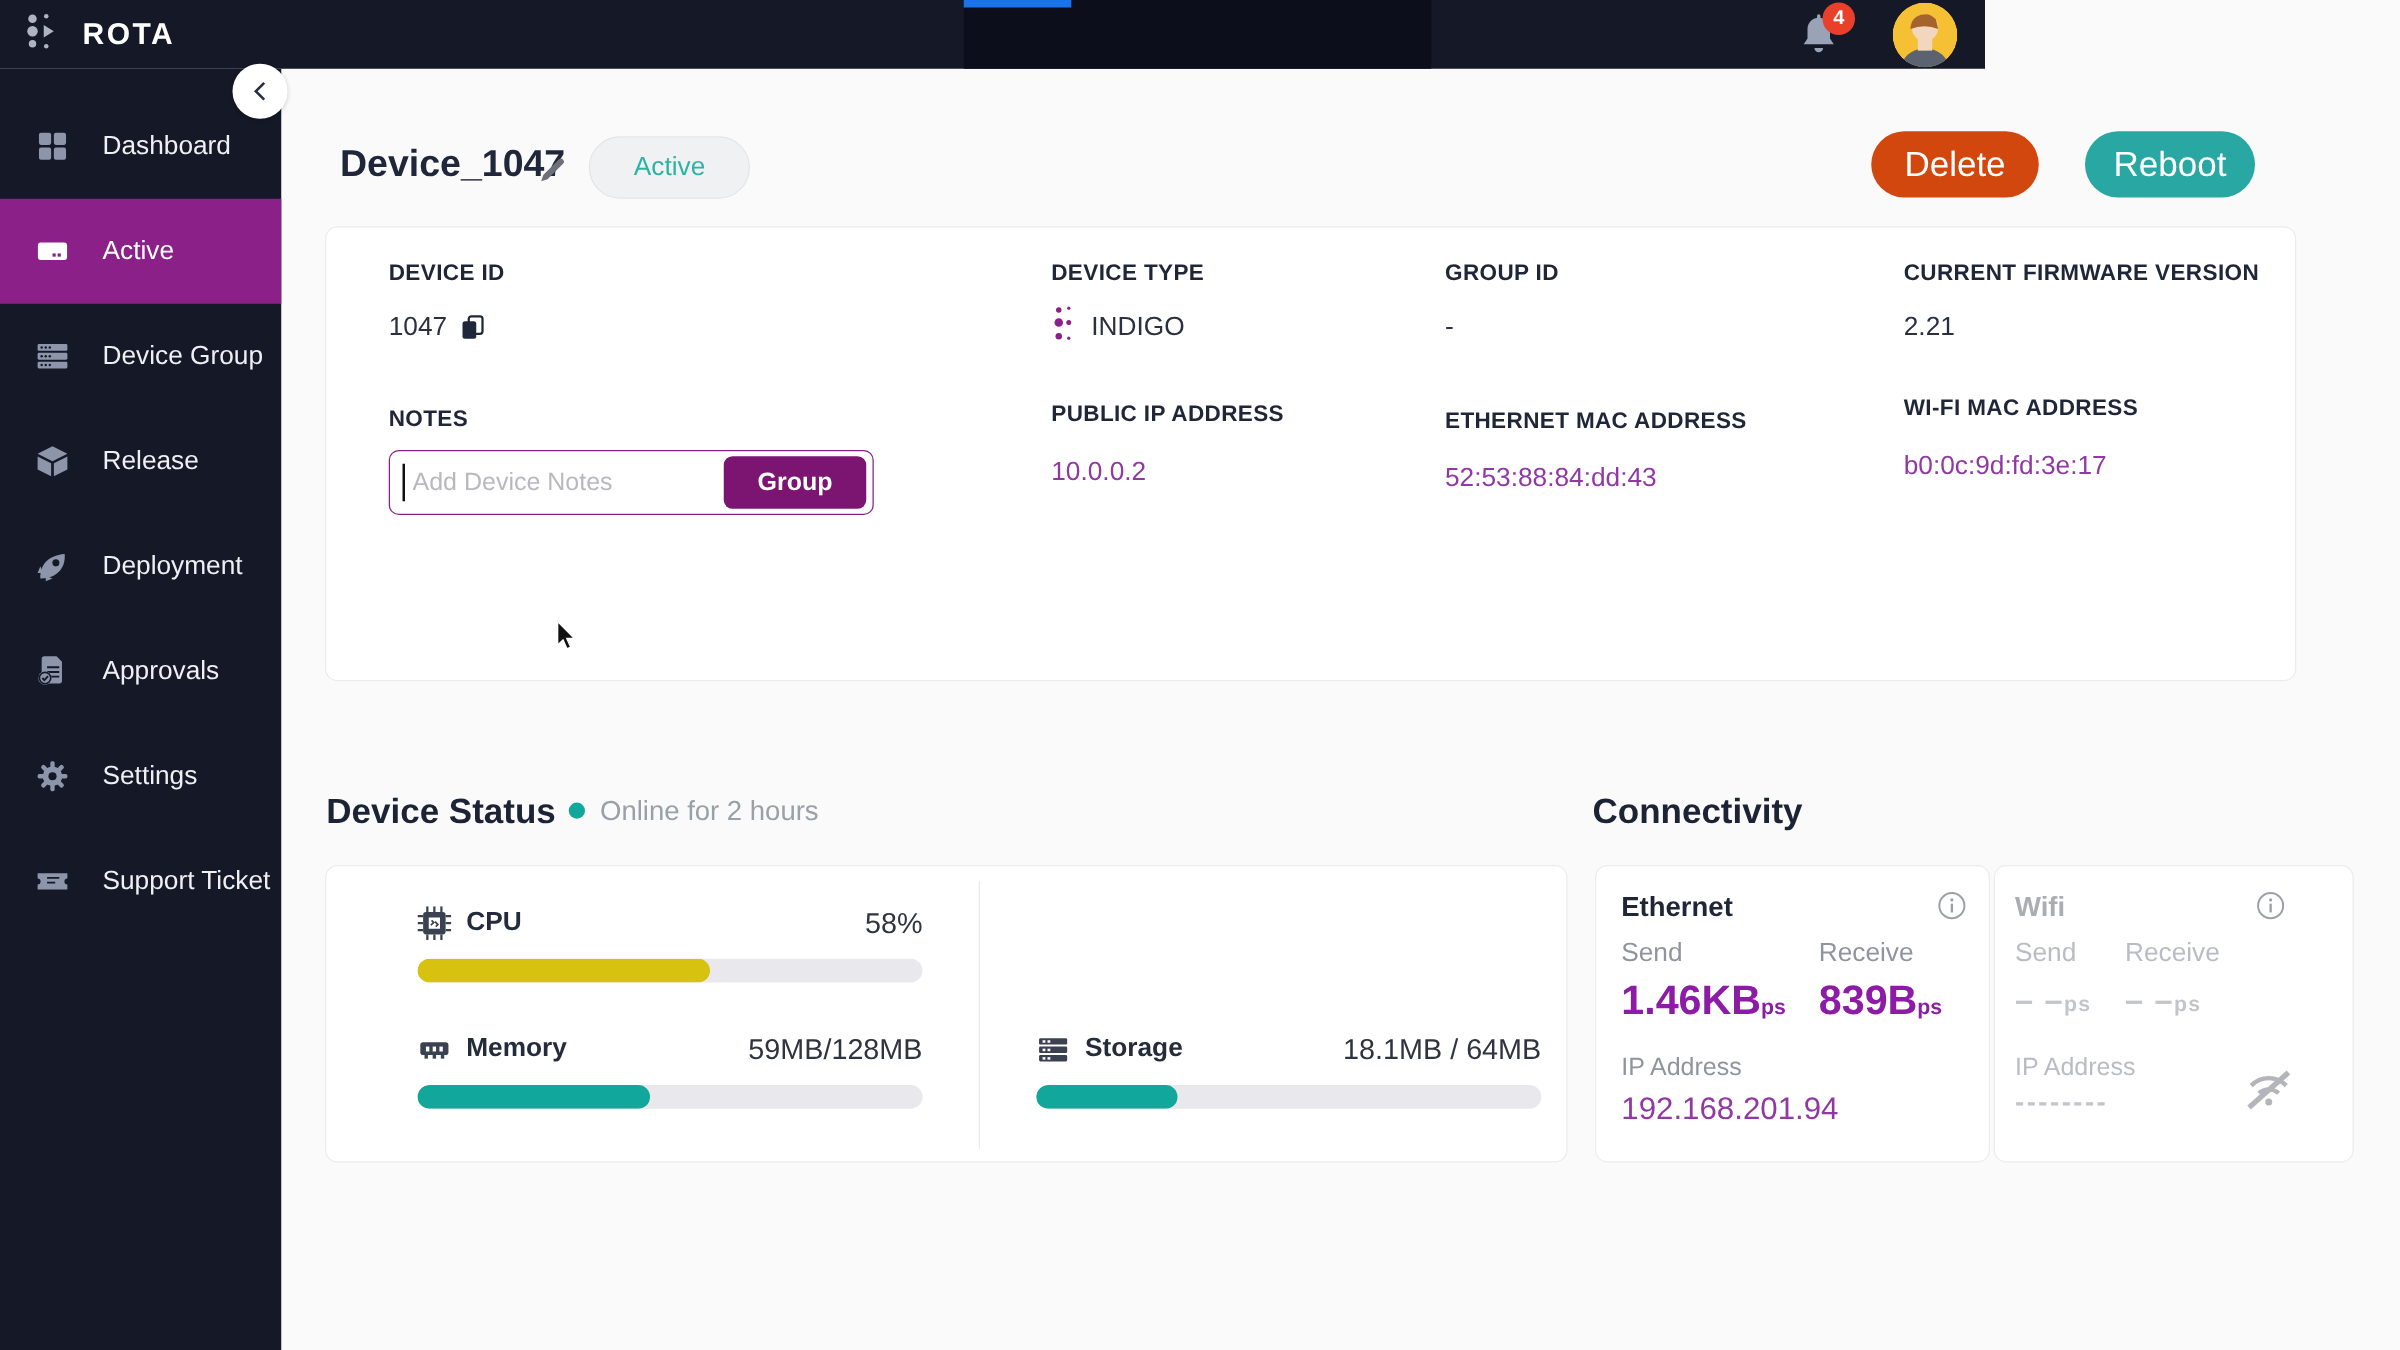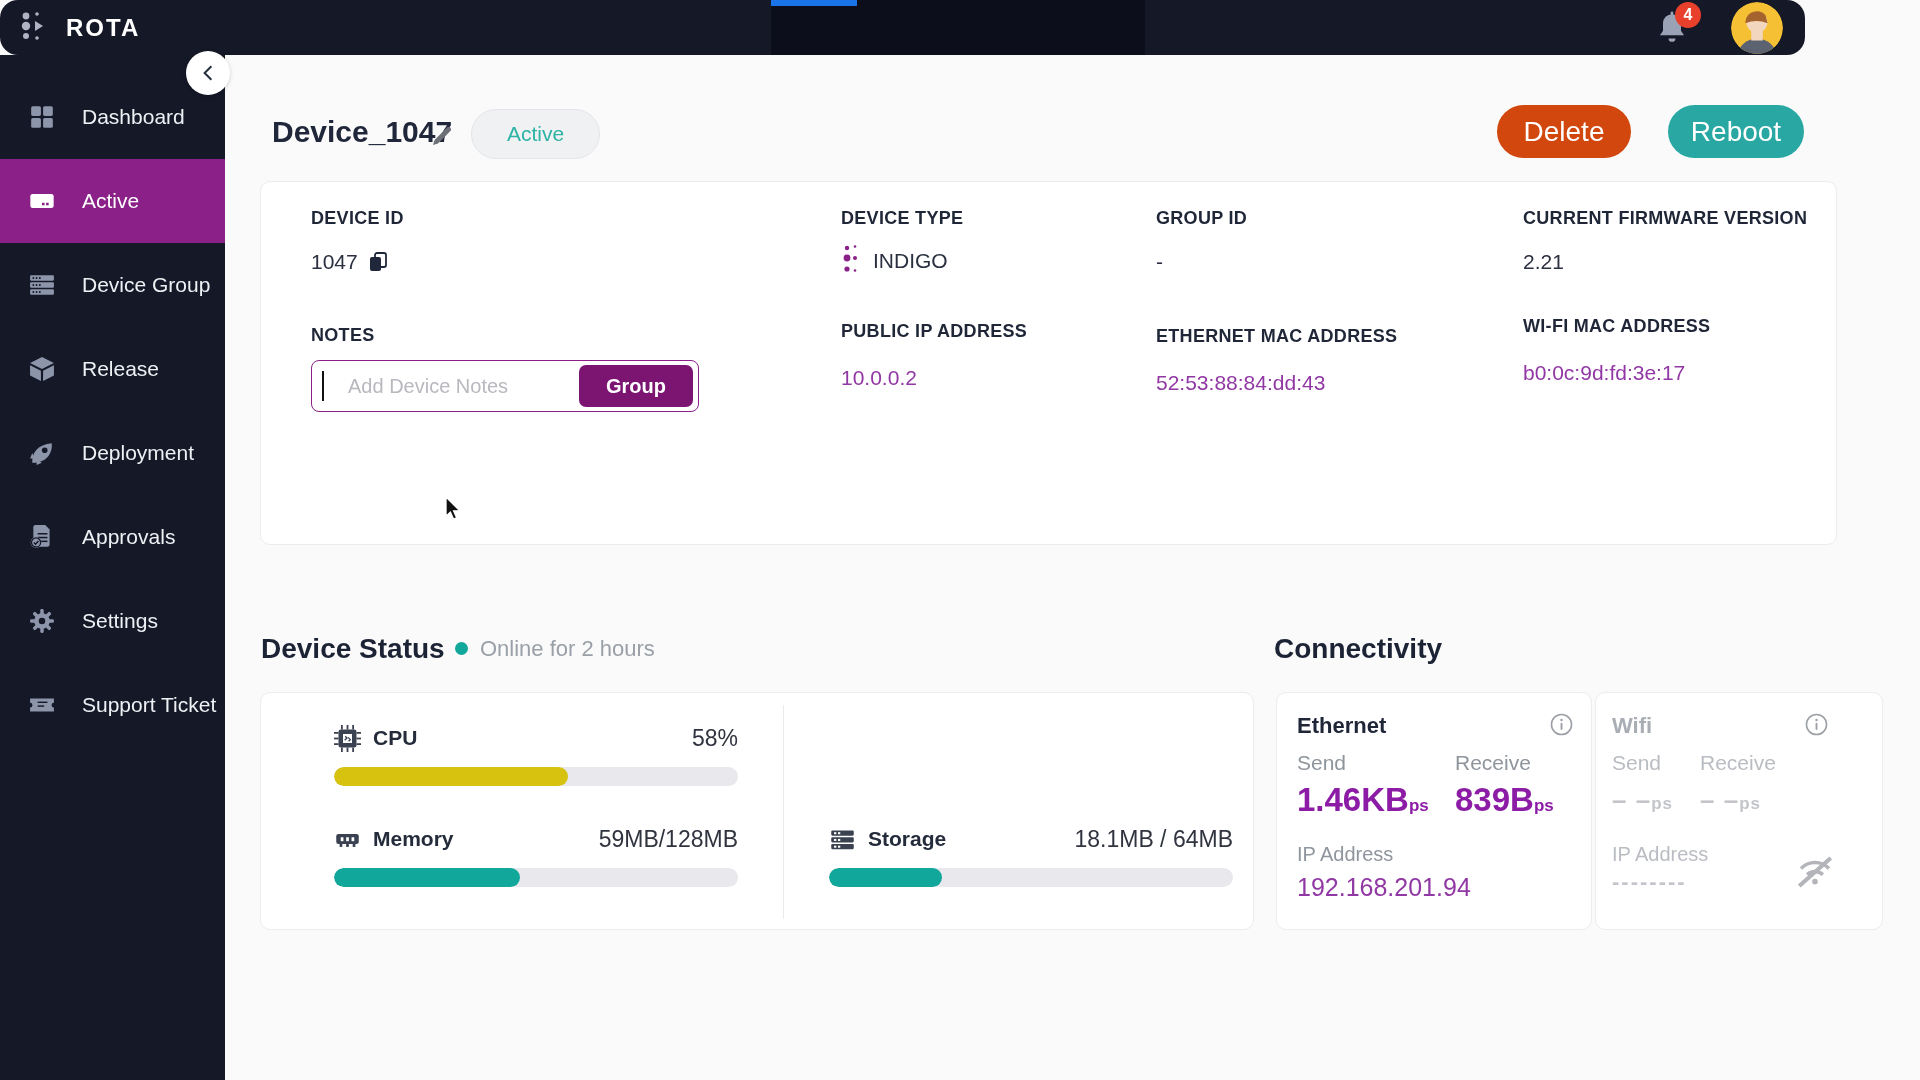--- a/index.html
+++ b/index.html
@@ -1,20 +1,20 @@
 <!DOCTYPE html>
 <html><head>
 <meta charset="utf-8">
 <style>
   * { margin:0; padding:0; box-sizing:border-box; }
   html,body { width:1920px; height:1080px; overflow:hidden; }
   body { font-family:"Liberation Sans","DejaVu Sans",sans-serif; background:#fafafa; position:relative; }
 
   
-  .topbar { position:absolute; left:0; top:0; width:1805px; height:55px; background:#141827; z-index:5;border-radius:18px; }
+  .topbar { position:absolute; left:0; top:0; width:1588px; height:55px; background:#141827; z-index:5; }
   .topbar .notch { position:absolute; left:771px; top:0; width:374px; height:55px; background:#0c0f1b; }
   .topbar .loadbar { position:absolute; left:771px; top:0; width:86px; height:6px; background:#1a73e8; }
   .brand { position:absolute; left:18px; top:0; height:55px; display:flex; align-items:center; gap:14px; }
   .brand-name { color:#ffffff; font-size:24px; font-weight:700; letter-spacing:2px; }
   .topbar-right { position:absolute; right:22px; top:0; height:55px; display:flex; align-items:center; gap:42px; }
   .bell-wrap { position:relative; width:34px; height:36px; cursor:pointer; }
   .badge { position:absolute; right:-12px; top:-8px; min-width:26px; height:26px; border-radius:13px; background:#e8402a; color:#fff; font-size:16px; font-weight:700; display:flex; align-items:center; justify-content:center; }
   .avatar { width:52px; height:52px; border-radius:50%; overflow:hidden; cursor:pointer; }
 
   
@@ -40,21 +40,21 @@
   .card { background:#ffffff; border:1px solid #ececee; border-radius:10px; position:absolute; }
   .info-card { left:35px; top:126px; width:1577px; height:364px; }
   .fld { position:absolute; }
   .fld-label { font-size:18px; font-weight:700; color:#1f2637; letter-spacing:.3px; }
   .fld-value { font-size:21px; color:#2b3040; }
   .fld-value.purple { color:#9138a4; }
   .val-row { display:flex; align-items:center; gap:10px; }
   .copy-icon { width:20px; height:22px; color:#20273a; cursor:pointer; }
   .notes-box { position:absolute; left:50px; top:178px; width:388px; height:52px; border:1.6px solid #8a2086; border-radius:8px; background:#fff; display:flex; align-items:center; }
   .caret { width:2px; height:30px; background:#111; margin-left:10px; }
-  .notes-input { flex:1; border:none; outline:none; font-size:20px; font-family:inherit; color:#333; padding:0 6px; background:transparent; min-width:0;margin-left:18px; }
+  .notes-input { flex:1; border:none; outline:none; font-size:20px; font-family:inherit; color:#333; padding:0 6px; background:transparent; min-width:0; }
   .notes-input::placeholder { color:#b8b8bf; }
   .done-btn { margin-right:5px; height:42px; padding:0 27px; background:#7c1472; border:none; border-radius:7px; color:#fff; font-size:20px; font-weight:700; font-family:inherit; cursor:pointer; }
 
   
   .section-h { position:absolute; font-size:28px; font-weight:700; color:#1c2335; }
   .online-dot { position:absolute; width:13px; height:13px; border-radius:50%; background:#12a79b; }
   .online-text { position:absolute; font-size:22px; color:#9aa0a8; }
 
   
   .status-card { left:35px; top:637px; width:994px; height:238px; }

